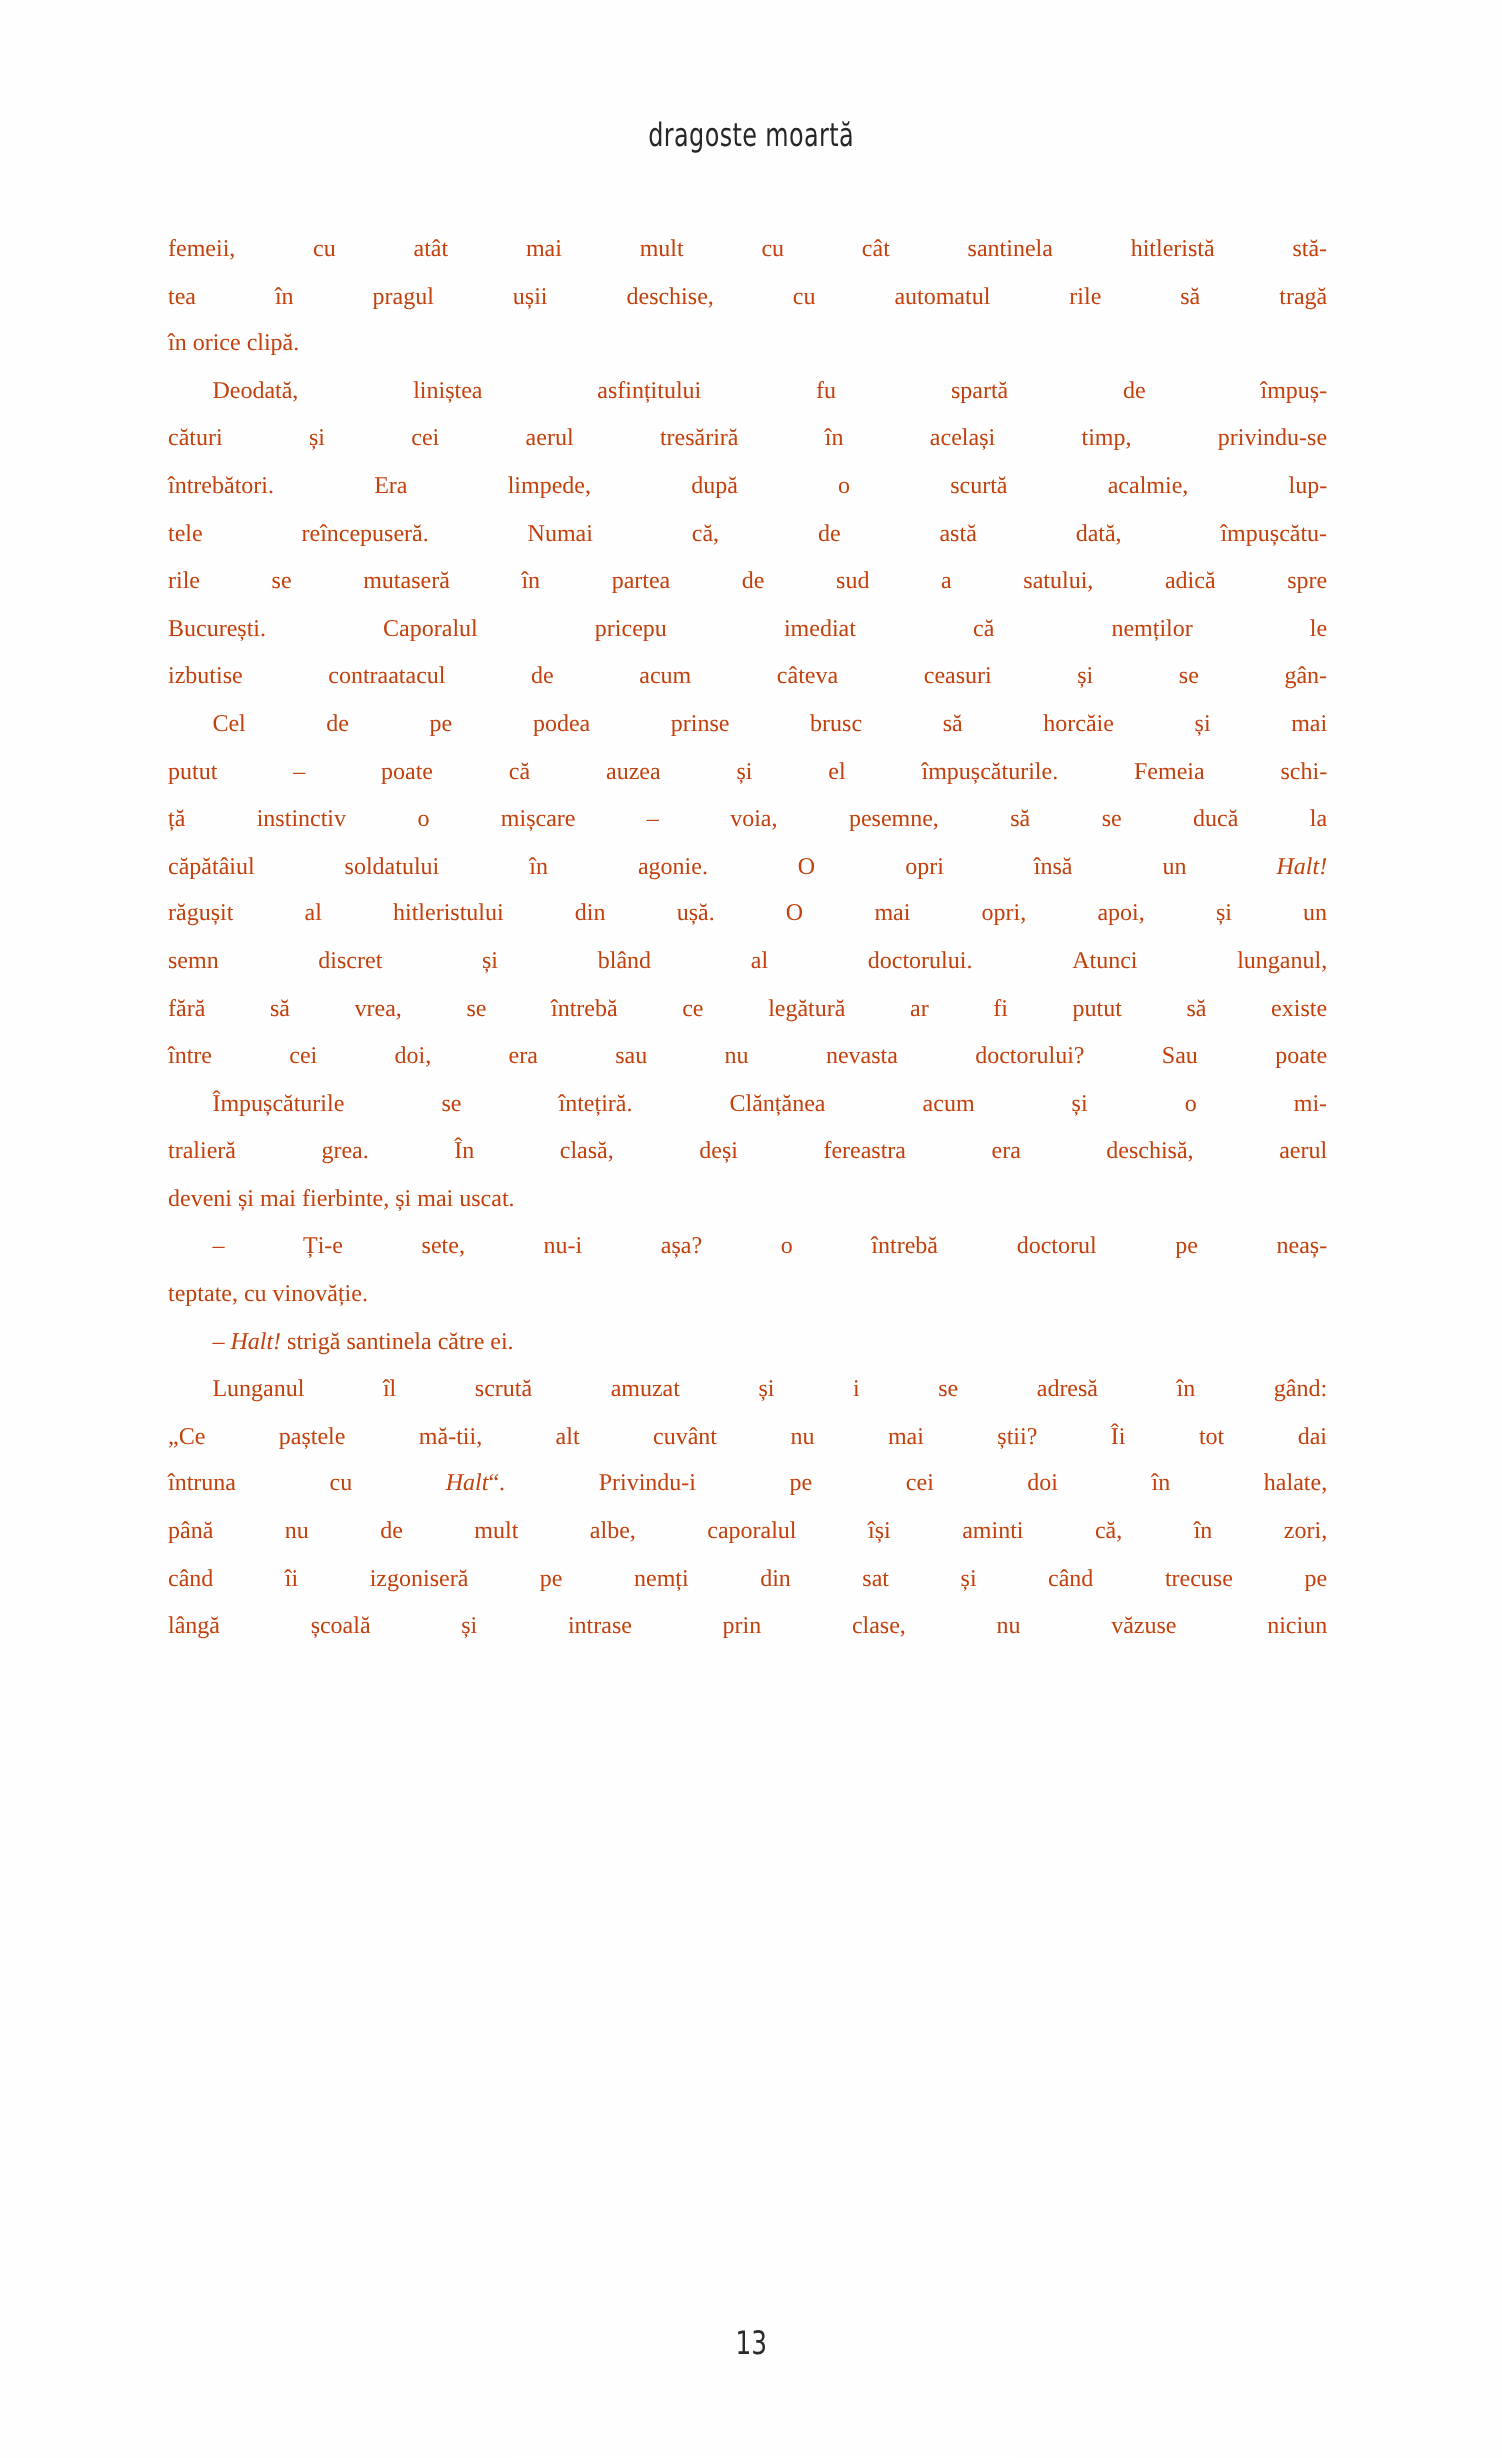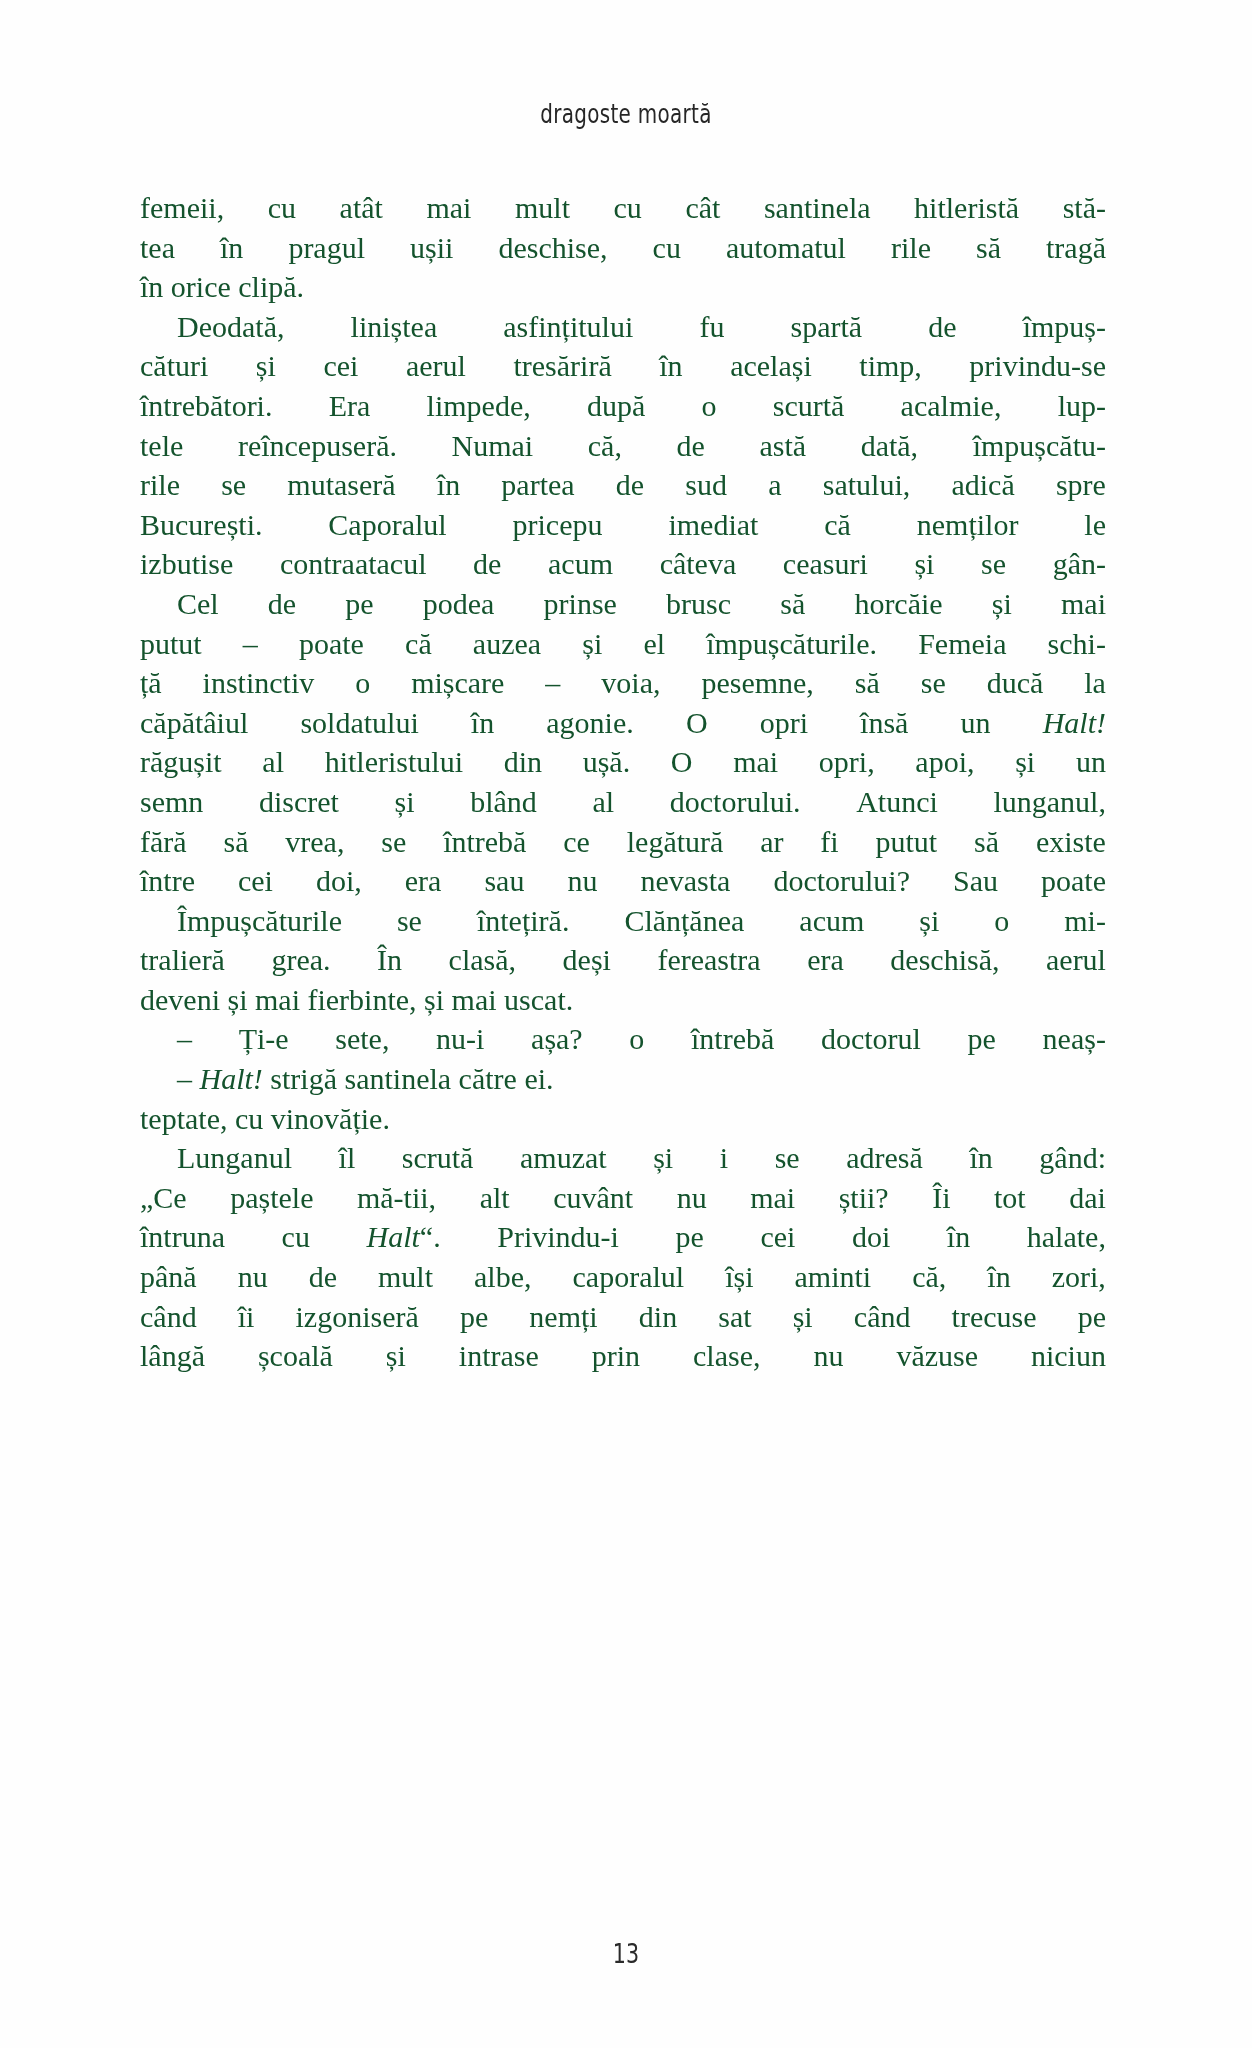--- a/index.html
+++ b/index.html
@@ -45,23 +45,23 @@
     left: 140px;
     top: 188px;
     width: 966px;
   }
 
   
   .ln {
     display: block;
     height: 39.6px;
     line-height: 39.6px;
-    font-size: 30px;
+    font-size: 20px;
     white-space: nowrap;
-    color: #14532d;
+    color: #c2410c;
   }
 
   
   .ln.just {
     display: flex;
     justify-content: space-between;
     white-space: normal;
   }
   .ln.just > span { white-space: pre; }
 
@@ -328,22 +328,22 @@
         <span>Ți-e</span>
         <span>sete,</span>
         <span>nu-i</span>
         <span>așa?</span>
         <span>o</span>
         <span>întrebă</span>
         <span>doctorul</span>
         <span>pe</span>
         <span>neaș-</span>
       </div>
+      <div class="ln flush">teptate, cu vinovăție.</div>
       <div class="ln flush indent">– <i class="ital">Halt!</i> strigă santinela către ei.</div>
-      <div class="ln flush">teptate, cu vinovăție.</div>
       <div class="ln just indent">
         <span>Lunganul</span>
         <span>îl</span>
         <span>scrută</span>
         <span>amuzat</span>
         <span>și</span>
         <span>i</span>
         <span>se</span>
         <span>adresă</span>
         <span>în</span>

